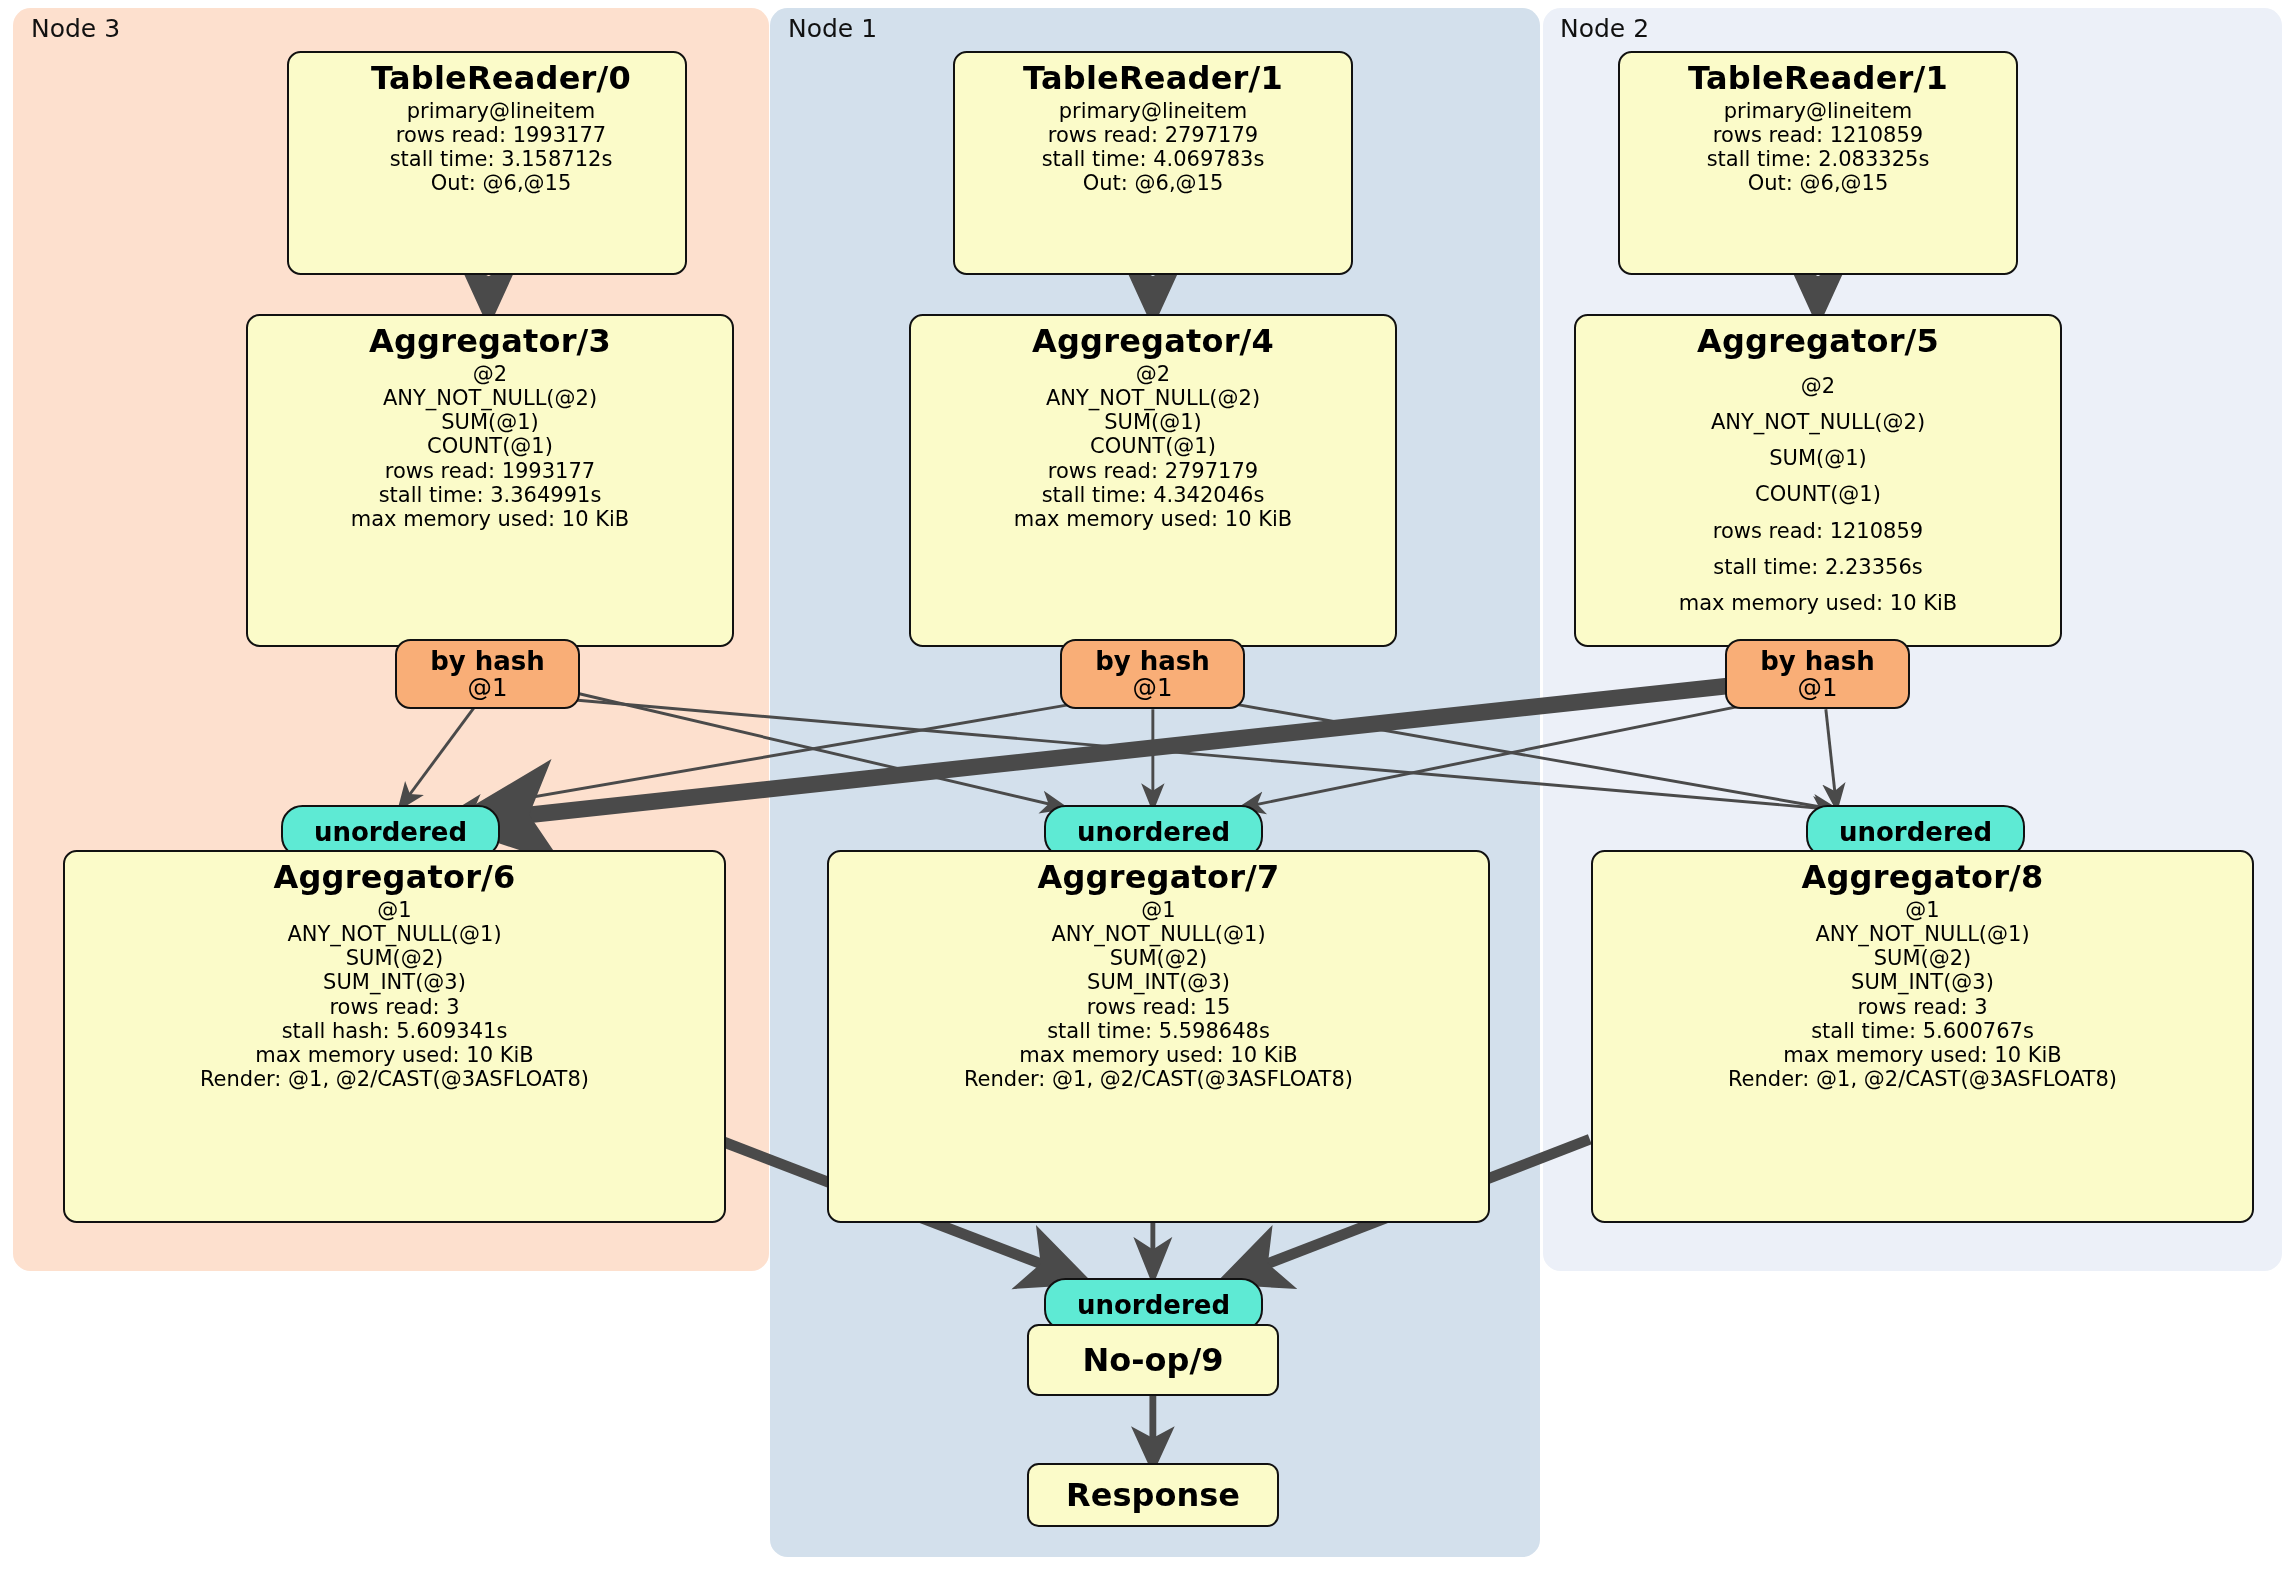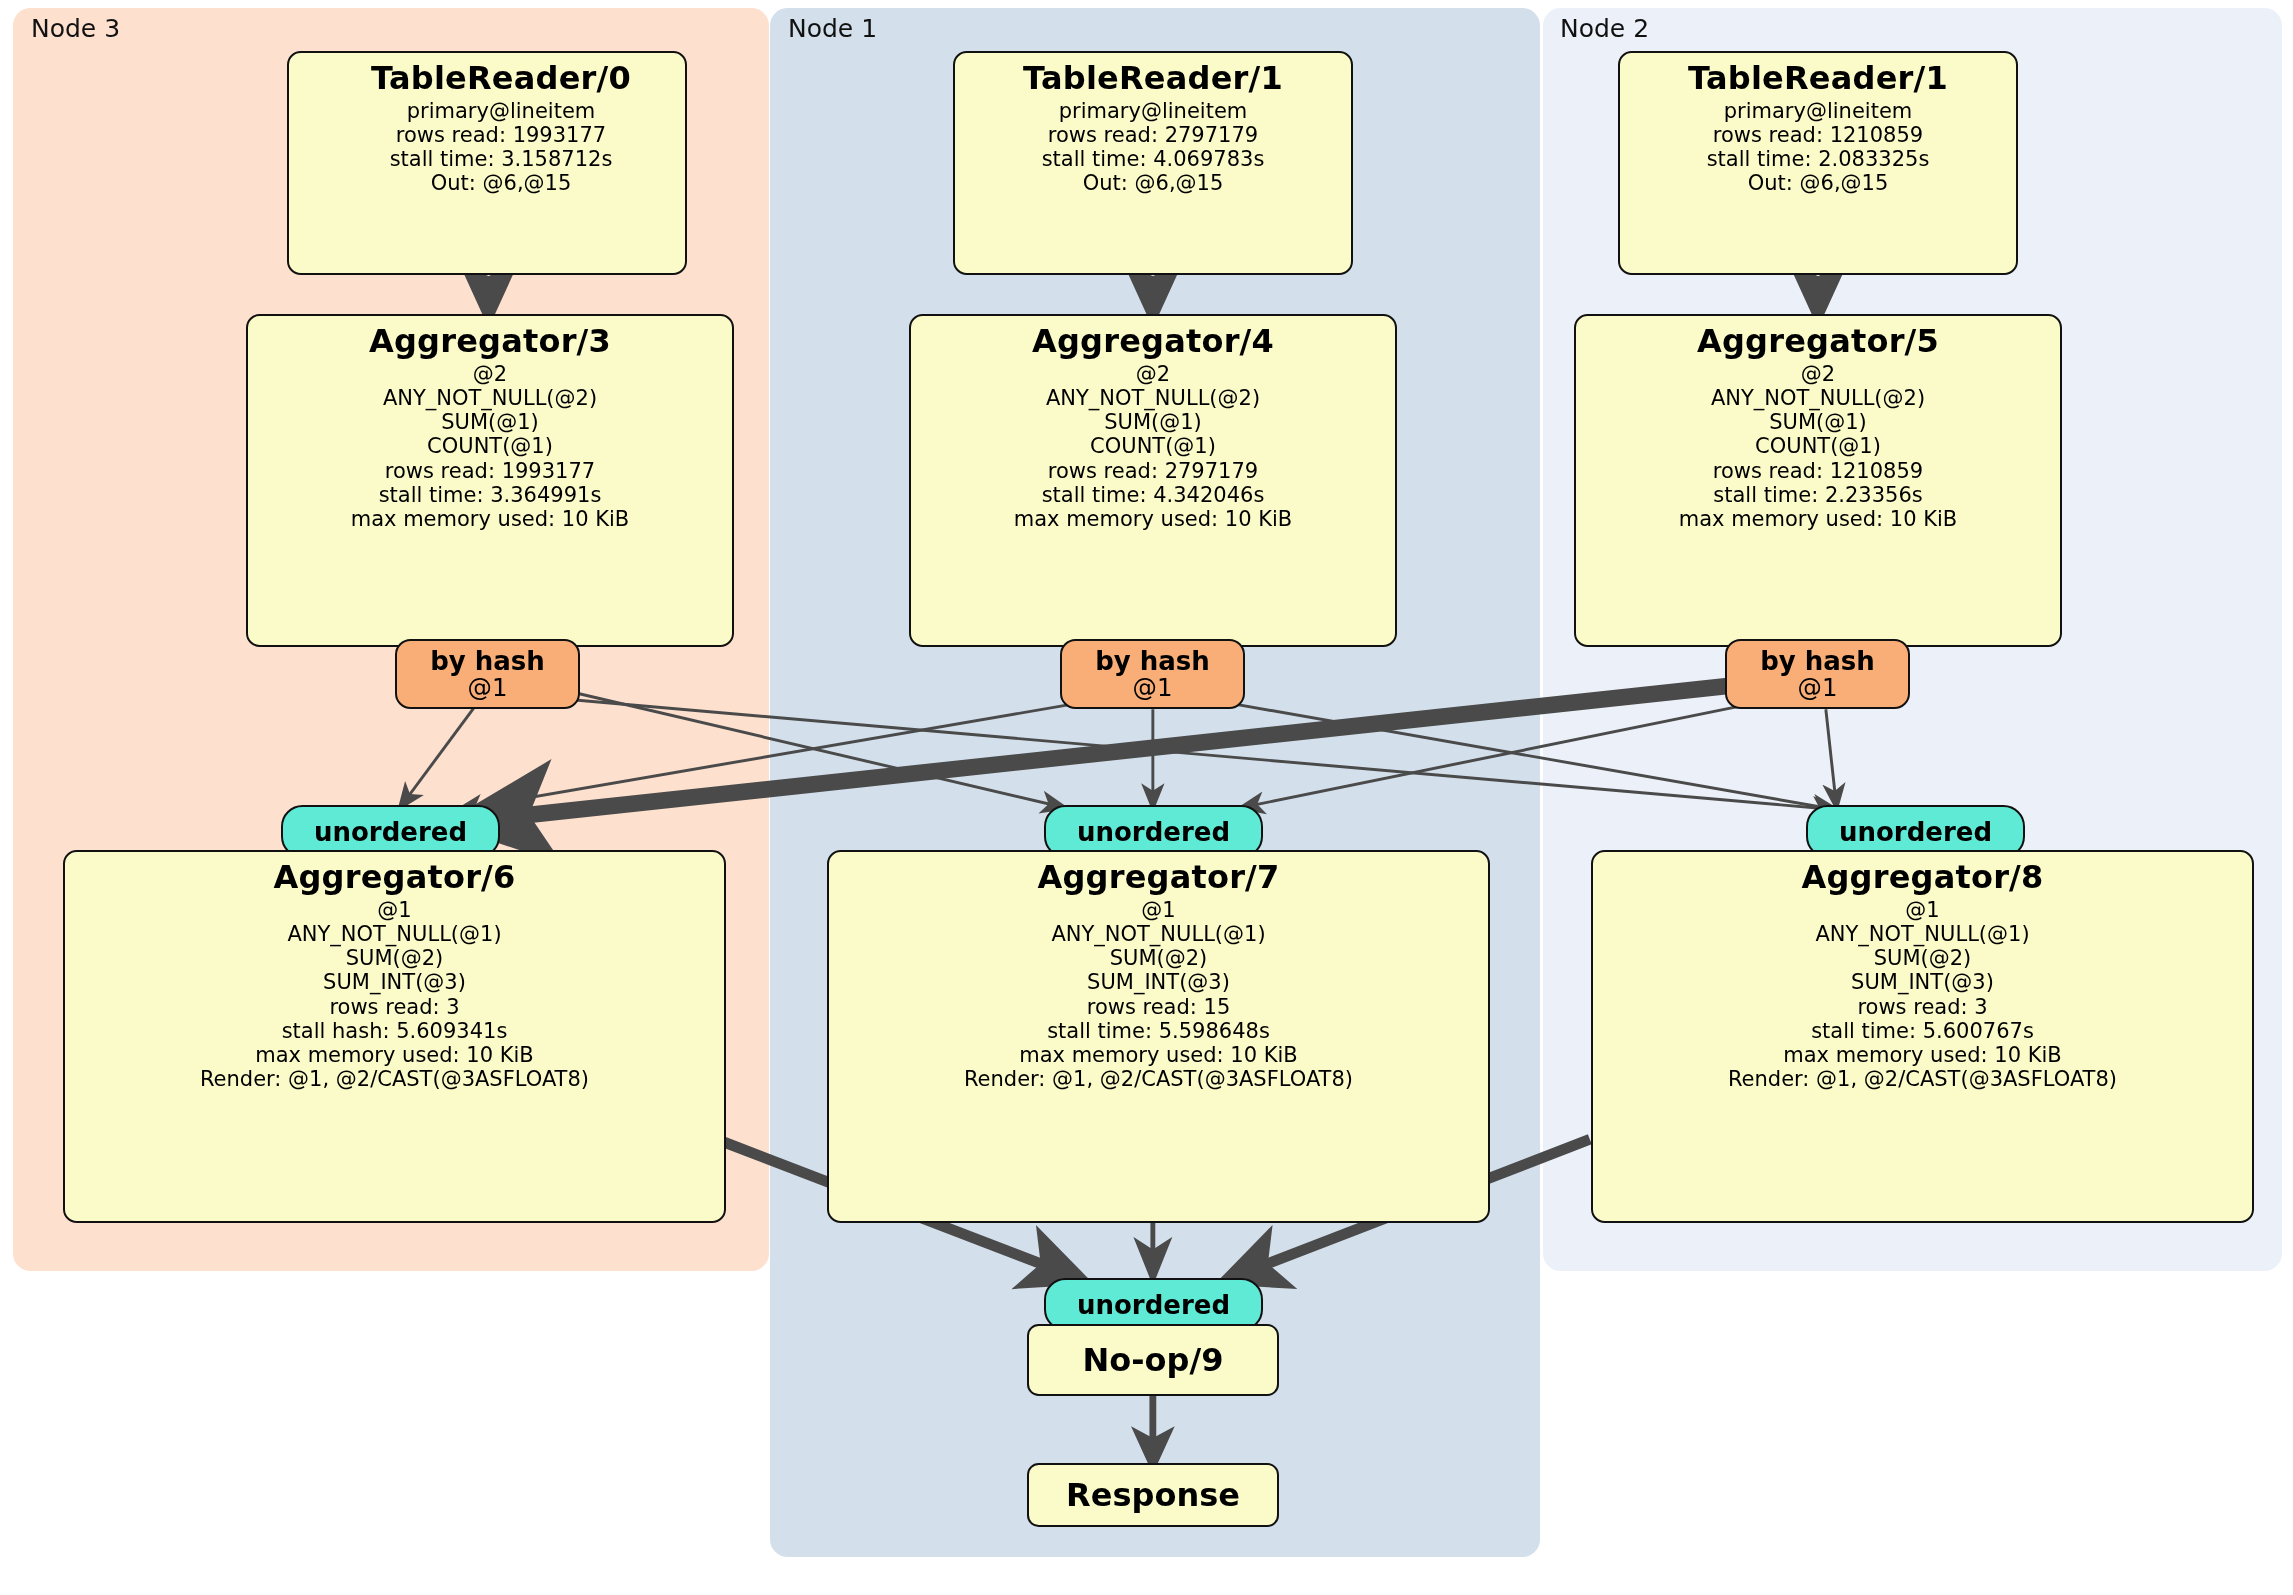--- a/index.html
+++ b/index.html
@@ -152,21 +152,21 @@
     <div class="title">Aggregator/4</div>
     <div class="line">@2</div>
     <div class="line">ANY_NOT_NULL(@2)</div>
     <div class="line">SUM(@1)</div>
     <div class="line">COUNT(@1)</div>
     <div class="line">rows read: 2797179</div>
     <div class="line">stall time: 4.342046s</div>
     <div class="line">max memory used: 10 KiB</div>
   </div>
 
-  <div class="opbox" style="left:1574px;top:314px;width:488px;height:333px;">
+  <div class="opbox" style="left:1574px;top:314px;width:488px;height:333px;gap:12px;">
     <div class="title">Aggregator/5</div>
     <div class="line">@2</div>
     <div class="line">ANY_NOT_NULL(@2)</div>
     <div class="line">SUM(@1)</div>
     <div class="line">COUNT(@1)</div>
     <div class="line">rows read: 1210859</div>
     <div class="line">stall time: 2.23356s</div>
     <div class="line">max memory used: 10 KiB</div>
   </div>
 

